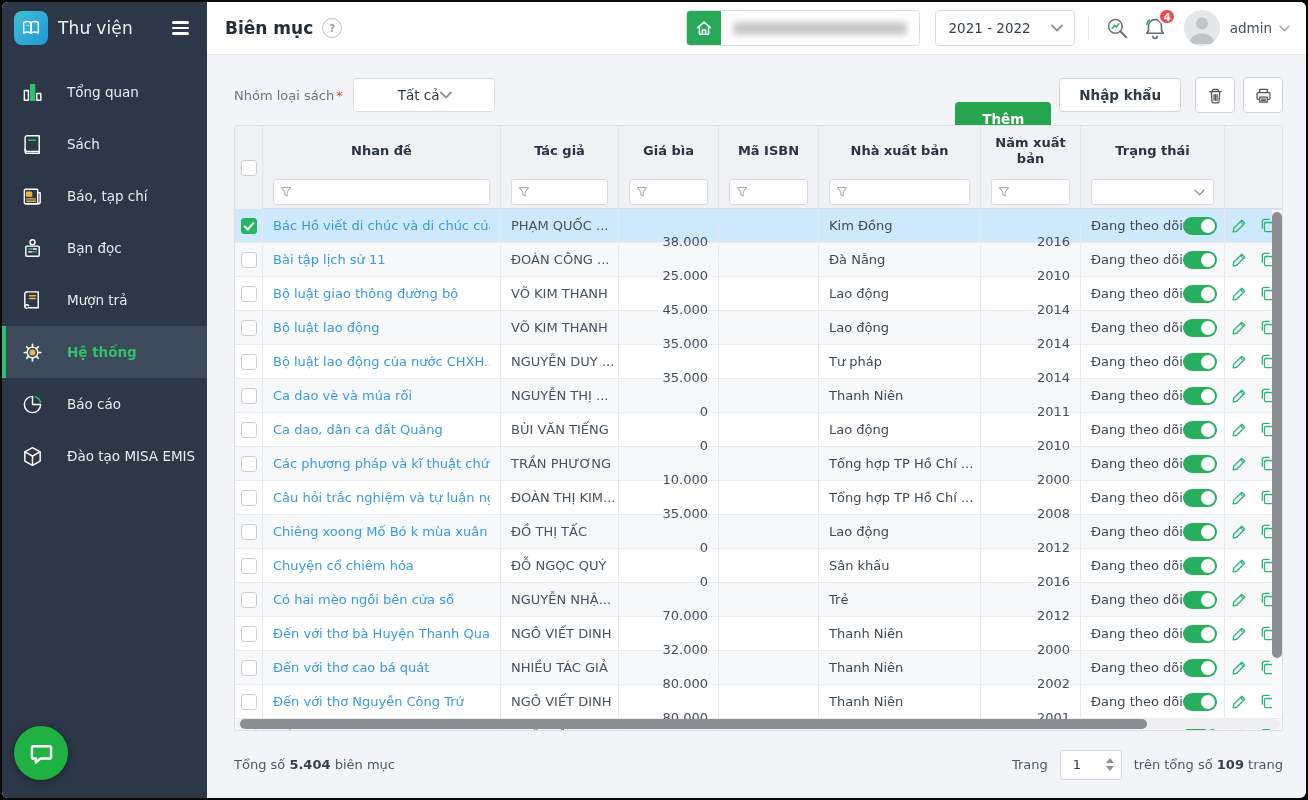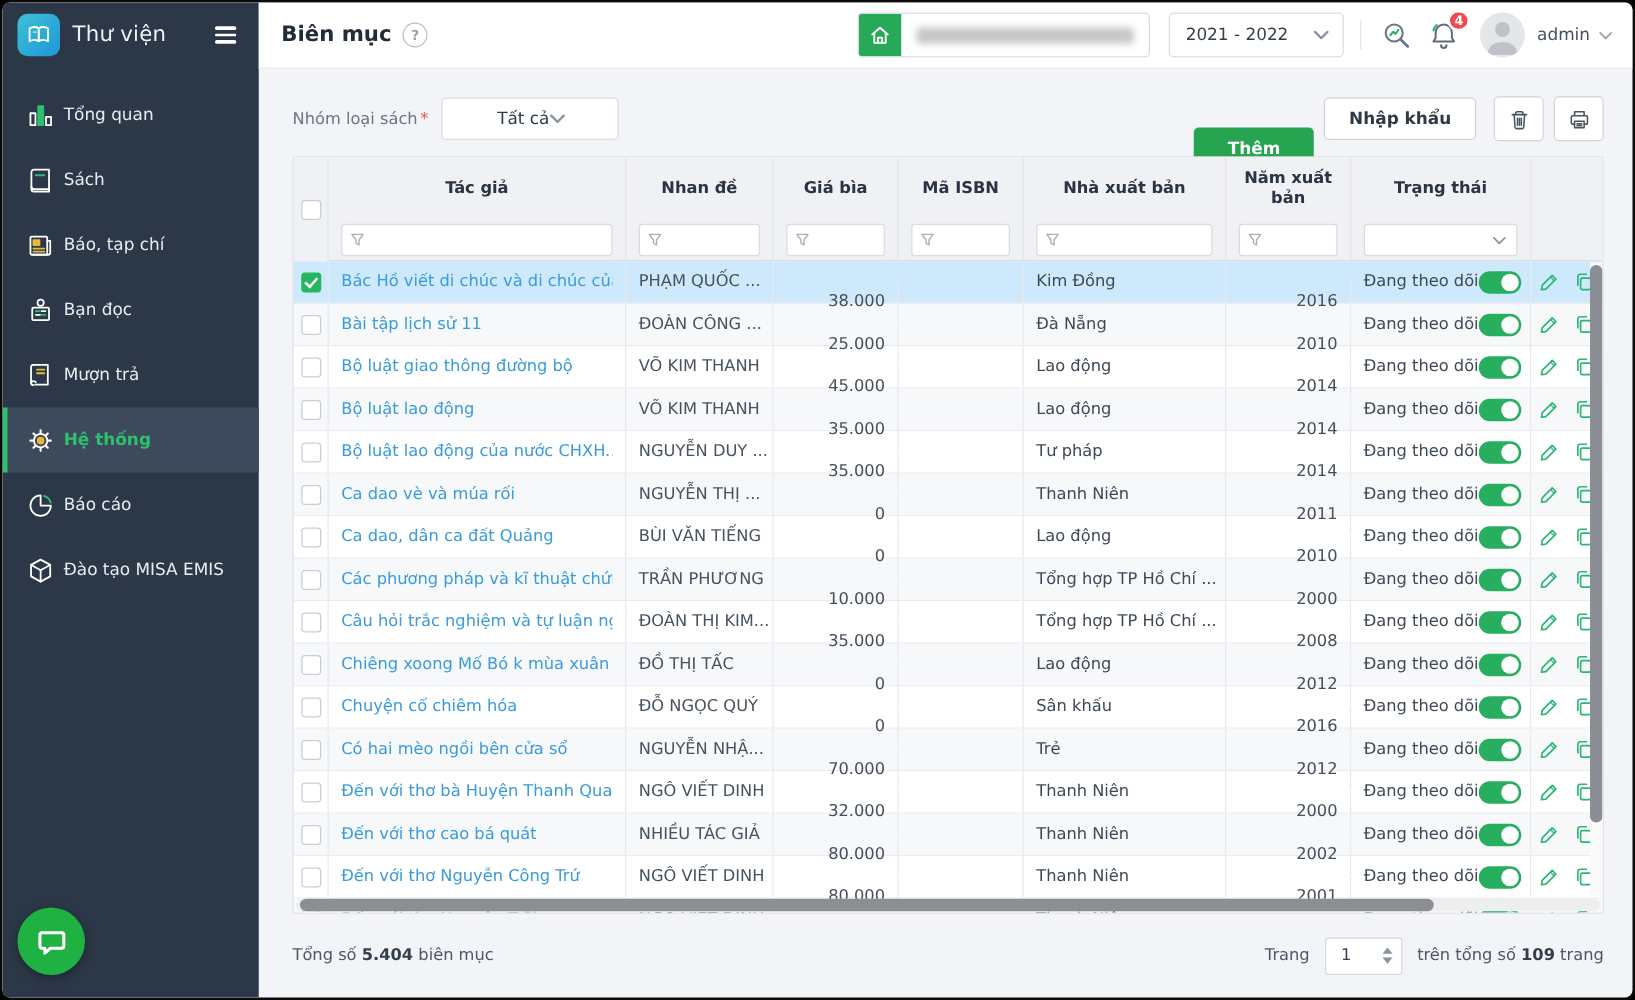--- a/index.html
+++ b/index.html
@@ -7,21 +7,21 @@
   .window{position:absolute;inset:0;border:2px solid #0a0a0a;border-radius:8px;overflow:hidden;display:flex;background:#f3f4f7;}
 
   
   .sidebar{width:205px;flex-shrink:0;background:#2c3848;color:#eef1f5;display:flex;flex-direction:column;}
   .sb-header{height:52px;display:flex;align-items:center;padding:0 14px 0 12px;gap:10px;}
   .logo{width:34px;height:34px;border-radius:8px;background:linear-gradient(135deg,#3ec1d5,#1f96d8);display:flex;align-items:center;justify-content:center;flex-shrink:0;}
   .sb-title{font-size:17px;font-weight:normal;flex:1;letter-spacing:.2px;}
   .hamburger{display:flex;flex-direction:column;gap:3px;cursor:pointer;padding:4px;}
   .hamburger span{display:block;width:17px;height:2.4px;background:#fff;border-radius:2px;}
   .nav{margin-top:12px;}
-  .nav-item{height:52px;display:flex;align-items:center;gap:5px;padding:0 12px;font-size:13.5px;color:#e8ecf1;border-left:4px solid transparent;cursor:pointer;}
+  .nav-item{height:52px;display:flex;align-items:center;gap:21px;padding:0 12px;font-size:13.5px;color:#e8ecf1;border-left:4px solid transparent;cursor:pointer;}
   .nav-item.active{background:#3d4a5c;border-left-color:#2ec06c;color:#2ec06c;font-weight:bold;}
   .nav-icon{width:28px;display:flex;justify-content:center;align-items:center;flex-shrink:0;}
   .nav-label{white-space:nowrap;}
 
   
   .main{flex:1;display:flex;flex-direction:column;min-width:0;}
   .topbar{height:52px;background:#fff;border-bottom:1px solid #e8eaee;display:flex;align-items:center;padding:0 16px 0 18px;flex-shrink:0;}
   .page-title{font-size:17px;font-weight:bold;color:#222d3a;}
   .help-icon{margin-left:9px;width:18px;height:18px;border:1.5px solid #b9bec7;border-radius:50%;color:#9aa1ab;font-size:11px;font-weight:bold;display:flex;align-items:center;justify-content:center;}
   .topbar-spacer{flex:1;}
@@ -300,22 +300,22 @@
             </svg>
           </span>
         </div>
       </div>
 
       <div class="table-wrap">
         <div class="grid thead">
           <div class="th-check">
               <span class="cb"></span>
             </div>
+          <div class="th">Nhan đề</div>
           <div class="th">Tác giả</div>
-          <div class="th">Nhan đề</div>
           <div class="th">Giá bìa</div>
           <div class="th">Mã ISBN</div>
           <div class="th">Nhà xuất bản</div>
           <div class="th">Năm xuất bản</div>
           <div class="th">Trạng thái</div>
           <div class="th last"></div>
 
           <div class="tf" style="grid-column:2;">
               <span class="filter-input">
                 <svg class="funnel" width="12" height="12" viewBox="0 0 12 12" fill="none">

